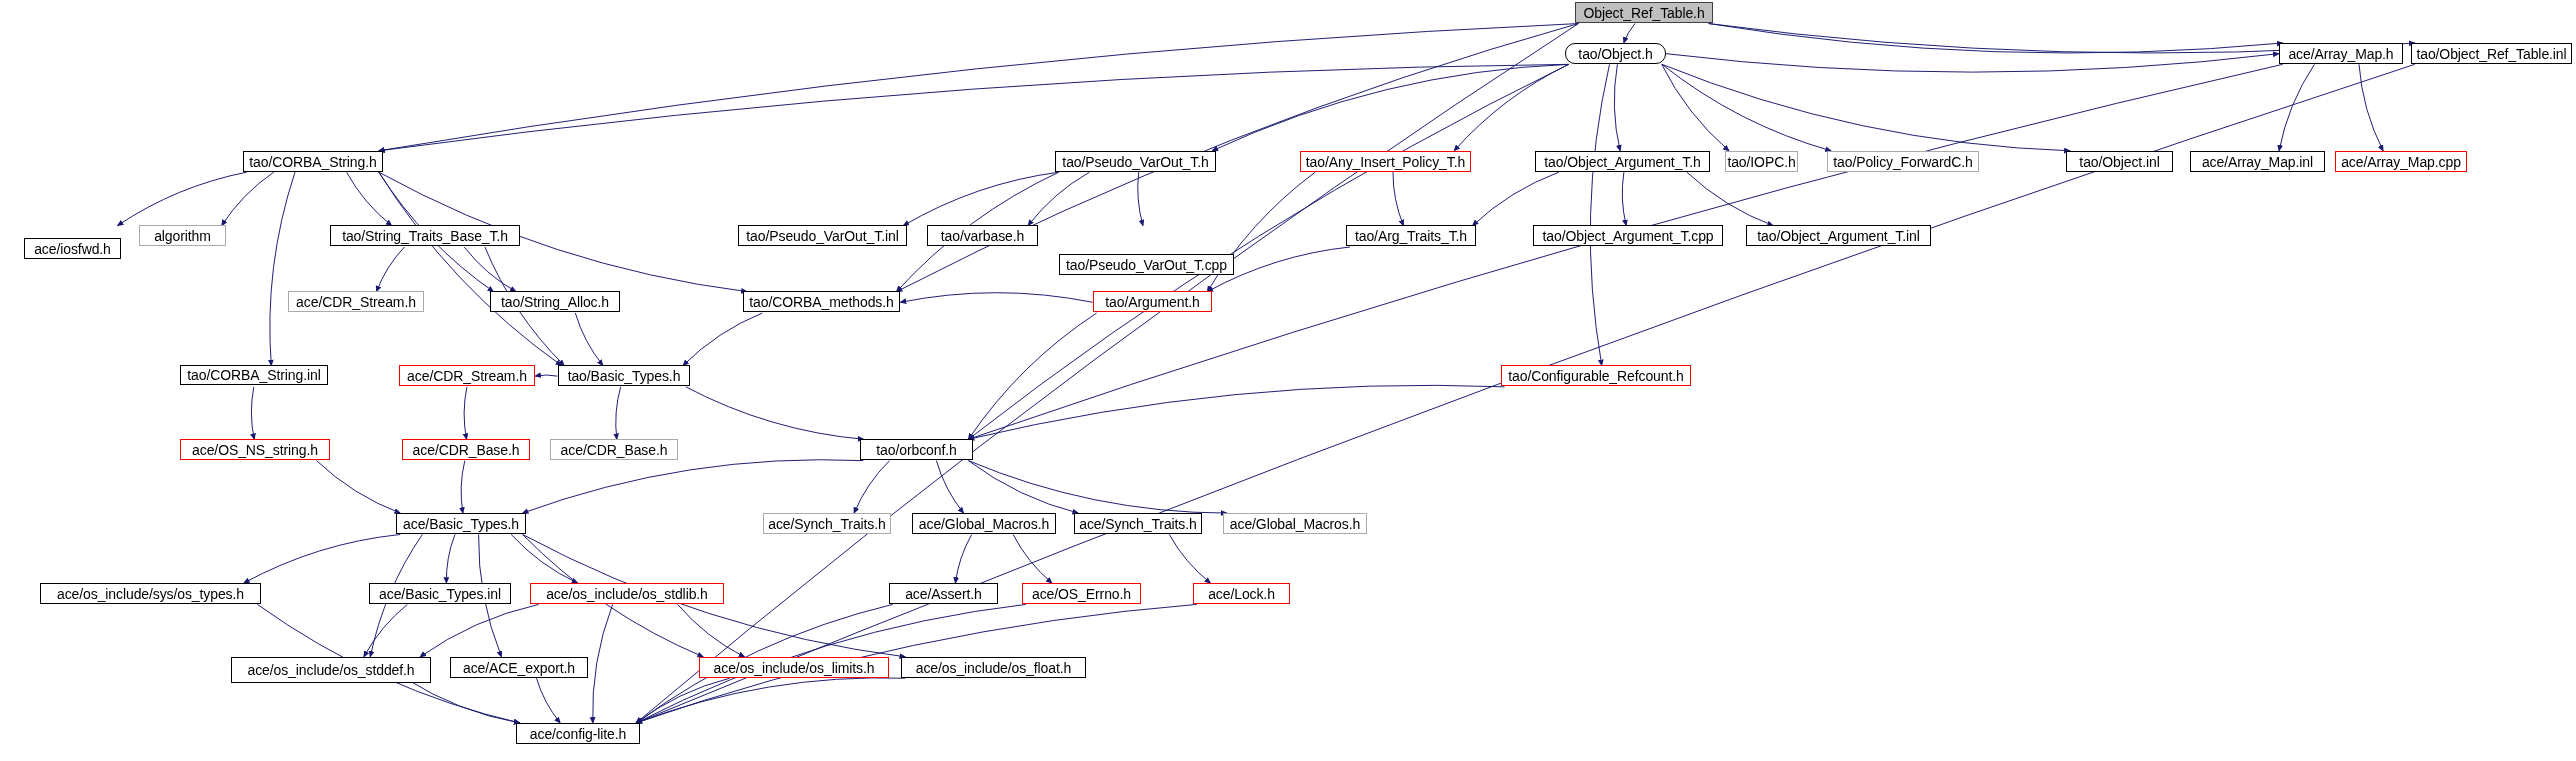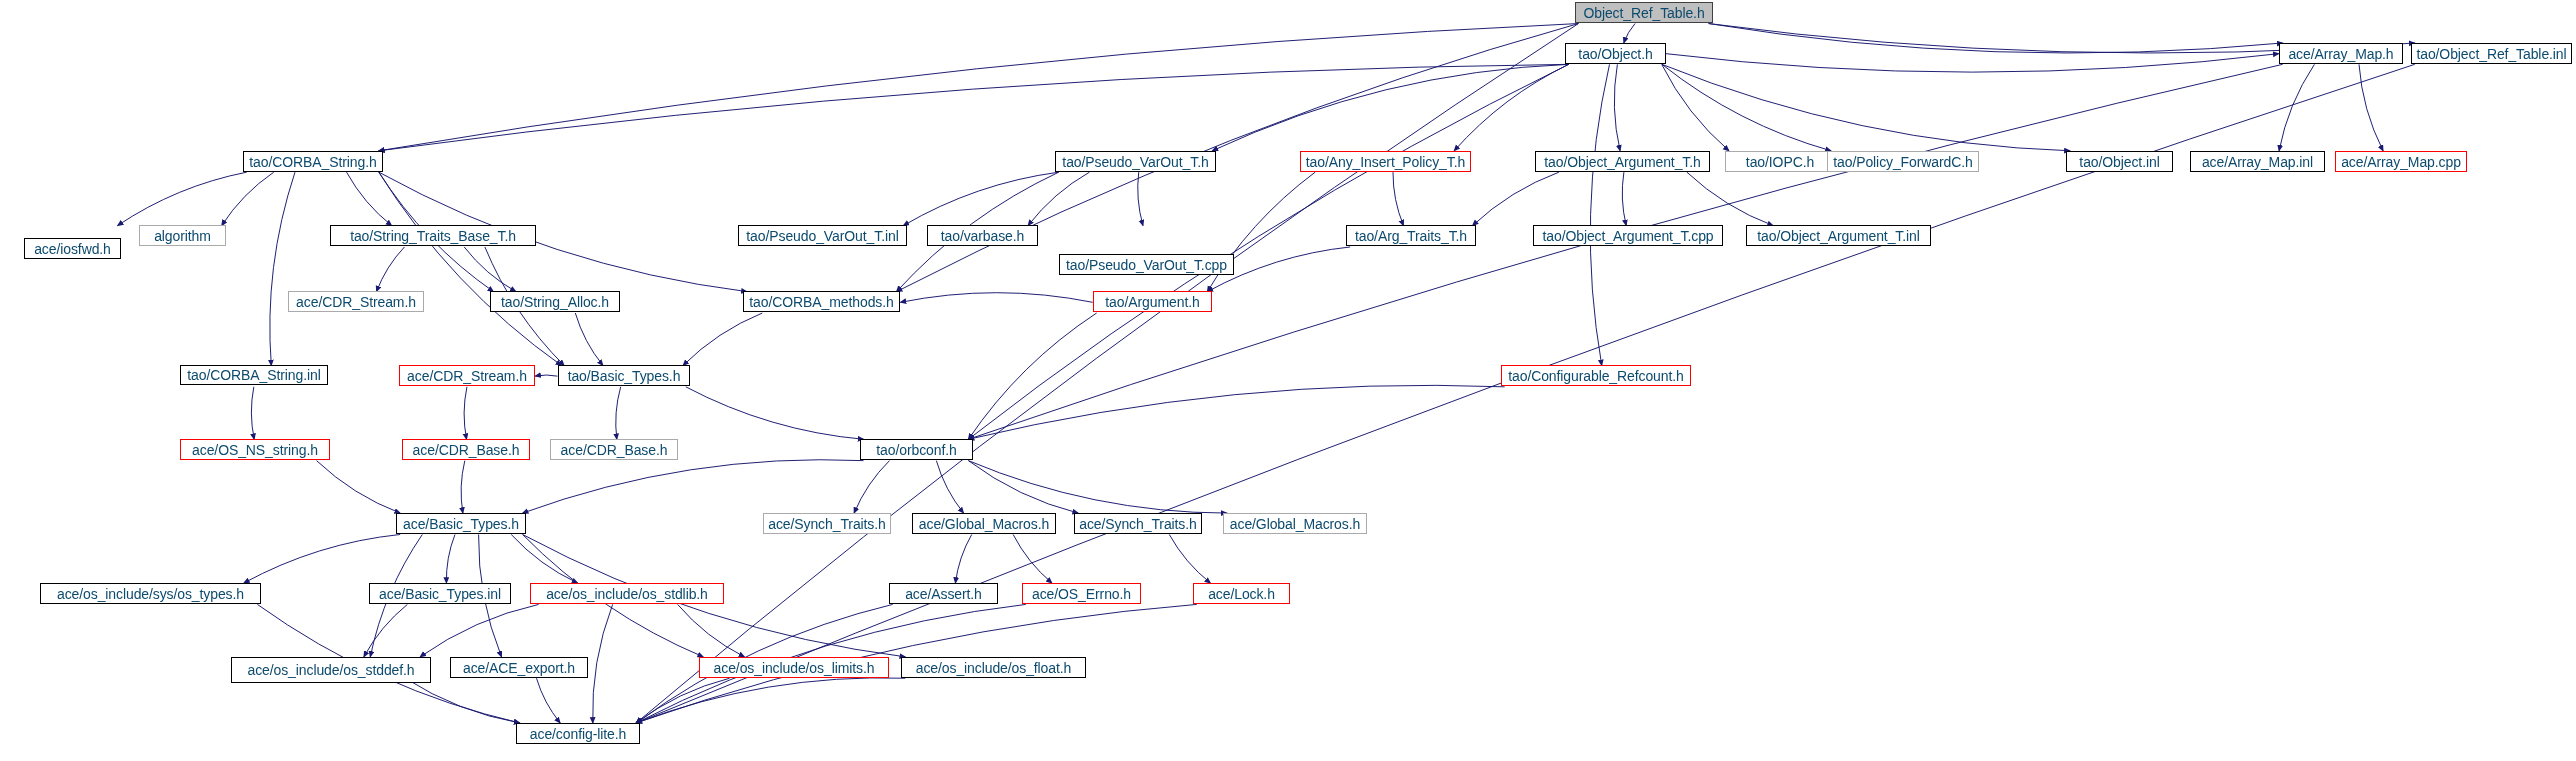--- a/index.html
+++ b/index.html
@@ -21,21 +21,21 @@
   .node{
     position:absolute;
     box-sizing:border-box;
     background:#ffffff;
     border:1px solid #000000;
     display:flex;
     align-items:center;
     justify-content:center;
     white-space:nowrap;
     font-size:14px;
-    color:#0c4a6e;
+    color:#000000;
     line-height:1;
     letter-spacing:-0.1px;
     z-index:5;
   }
   .node.red{border-color:#ff0000;}
   .node.gray{border-color:#aaaaaa;}
   .node.root{background:#bfbfbf;border-color:#404040;}
   .node .lbl{display:block;padding:0 3.9px;}
 </style>
 </head>
@@ -124,63 +124,63 @@
       <path d="M417.2,698 Q471.5,732.78 535,744" fill="none" stroke="#191970" stroke-width="1" marker-end="url(#ah)"></path>
       <path d="M552.3,698 Q559.9,723.44 576.7,744" fill="none" stroke="#191970" stroke-width="1" marker-end="url(#ah)"></path>
       <path d="M751.1,698 Q698.4499999999999,711.39 655,744" fill="none" stroke="#191970" stroke-width="1" marker-end="url(#ah)"></path>
       <path d="M932,698 Q788.9,693.3 655,744" fill="none" stroke="#191970" stroke-width="1" marker-end="url(#ah)"></path>
       <path d="M492.7,550 Q491.9,615.36 516.3,676" fill="none" stroke="#191970" stroke-width="1" marker-end="url(#ah)"></path>
       <path d="M2486,66 Q1557.3045900051352,369.3646081112131 655,744" fill="none" stroke="#191970" stroke-width="1" marker-end="url(#ah)"></path>
     </svg>
 <div class="node root" style="left: 1575px; top: 1.9px; width: 138px; height: 21.4px;">
       <span class="lbl">Object_Ref_Table.h</span>
     </div>
-    <div class="node" style="left: 1565px; top: 43px; width: 101px; height: 21.4px;">
+    <div class="node" style="left: 1565px; top: 43px; width: 101px; height: 21.4px; border-radius: 10px;">
       <span class="lbl">tao/Object.h</span>
     </div>
     <div class="node" style="left: 2279px; top: 43px; width: 124px; height: 21.4px;">
       <span class="lbl">ace/Array_Map.h</span>
     </div>
     <div class="node" style="left: 2411px; top: 43px; width: 161px; height: 21.4px;">
       <span class="lbl">tao/Object_Ref_Table.inl</span>
     </div>
     <div class="node" style="left: 243px; top: 151px; width: 140px; height: 21.4px;">
       <span class="lbl">tao/CORBA_String.h</span>
     </div>
     <div class="node" style="left: 1055px; top: 151px; width: 161px; height: 21.4px;">
       <span class="lbl">tao/Pseudo_VarOut_T.h</span>
     </div>
     <div class="node red" style="left: 1300px; top: 151px; width: 171px; height: 21.4px;">
       <span class="lbl">tao/Any_Insert_Policy_T.h</span>
     </div>
     <div class="node" style="left: 1535px; top: 151px; width: 175px; height: 21.4px;">
       <span class="lbl">tao/Object_Argument_T.h</span>
     </div>
-    <div class="node gray" style="left: 1725px; top: 151px; width: 110px; height: 21.4px;">
+    <div class="node gray" style="left: 1725px; top: 151px; width: 73px; height: 21.4px;">
       <span class="lbl">tao/IOPC.h</span>
     </div>
     <div class="node gray" style="left: 1827px; top: 151px; width: 152px; height: 21.4px;">
       <span class="lbl">tao/Policy_ForwardC.h</span>
     </div>
     <div class="node" style="left: 2066px; top: 151px; width: 107px; height: 21.4px;">
       <span class="lbl">tao/Object.inl</span>
     </div>
     <div class="node" style="left: 2190px; top: 151px; width: 135px; height: 21.4px;">
       <span class="lbl">ace/Array_Map.inl</span>
     </div>
     <div class="node red" style="left: 2335px; top: 151px; width: 132px; height: 21.4px;">
       <span class="lbl">ace/Array_Map.cpp</span>
     </div>
     <div class="node" style="left: 24px; top: 225px; width: 97px; height: 21.4px; margin-top: 13px;">
       <span class="lbl">ace/iosfwd.h</span>
     </div>
     <div class="node gray" style="left: 139px; top: 225px; width: 87px; height: 21.4px;">
       <span class="lbl">algorithm</span>
     </div>
-    <div class="node" style="left: 330px; top: 225px; width: 206px; height: 21.4px; justify-content: center;">
+    <div class="node" style="left: 330px; top: 225px; width: 190px; height: 21.4px; justify-content: center;">
       <span class="lbl">tao/String_Traits_Base_T.h</span>
     </div>
     <div class="node" style="left: 738px; top: 225px; width: 169px; height: 21.4px;">
       <span class="lbl">tao/Pseudo_VarOut_T.inl</span>
     </div>
     <div class="node" style="left: 927px; top: 225px; width: 111px; height: 21.4px;">
       <span class="lbl">tao/varbase.h</span>
     </div>
     <div class="node" style="left: 1059px; top: 225px; width: 175px; height: 21.4px; margin-top: 29px;">
       <span class="lbl">tao/Pseudo_VarOut_T.cpp</span>

